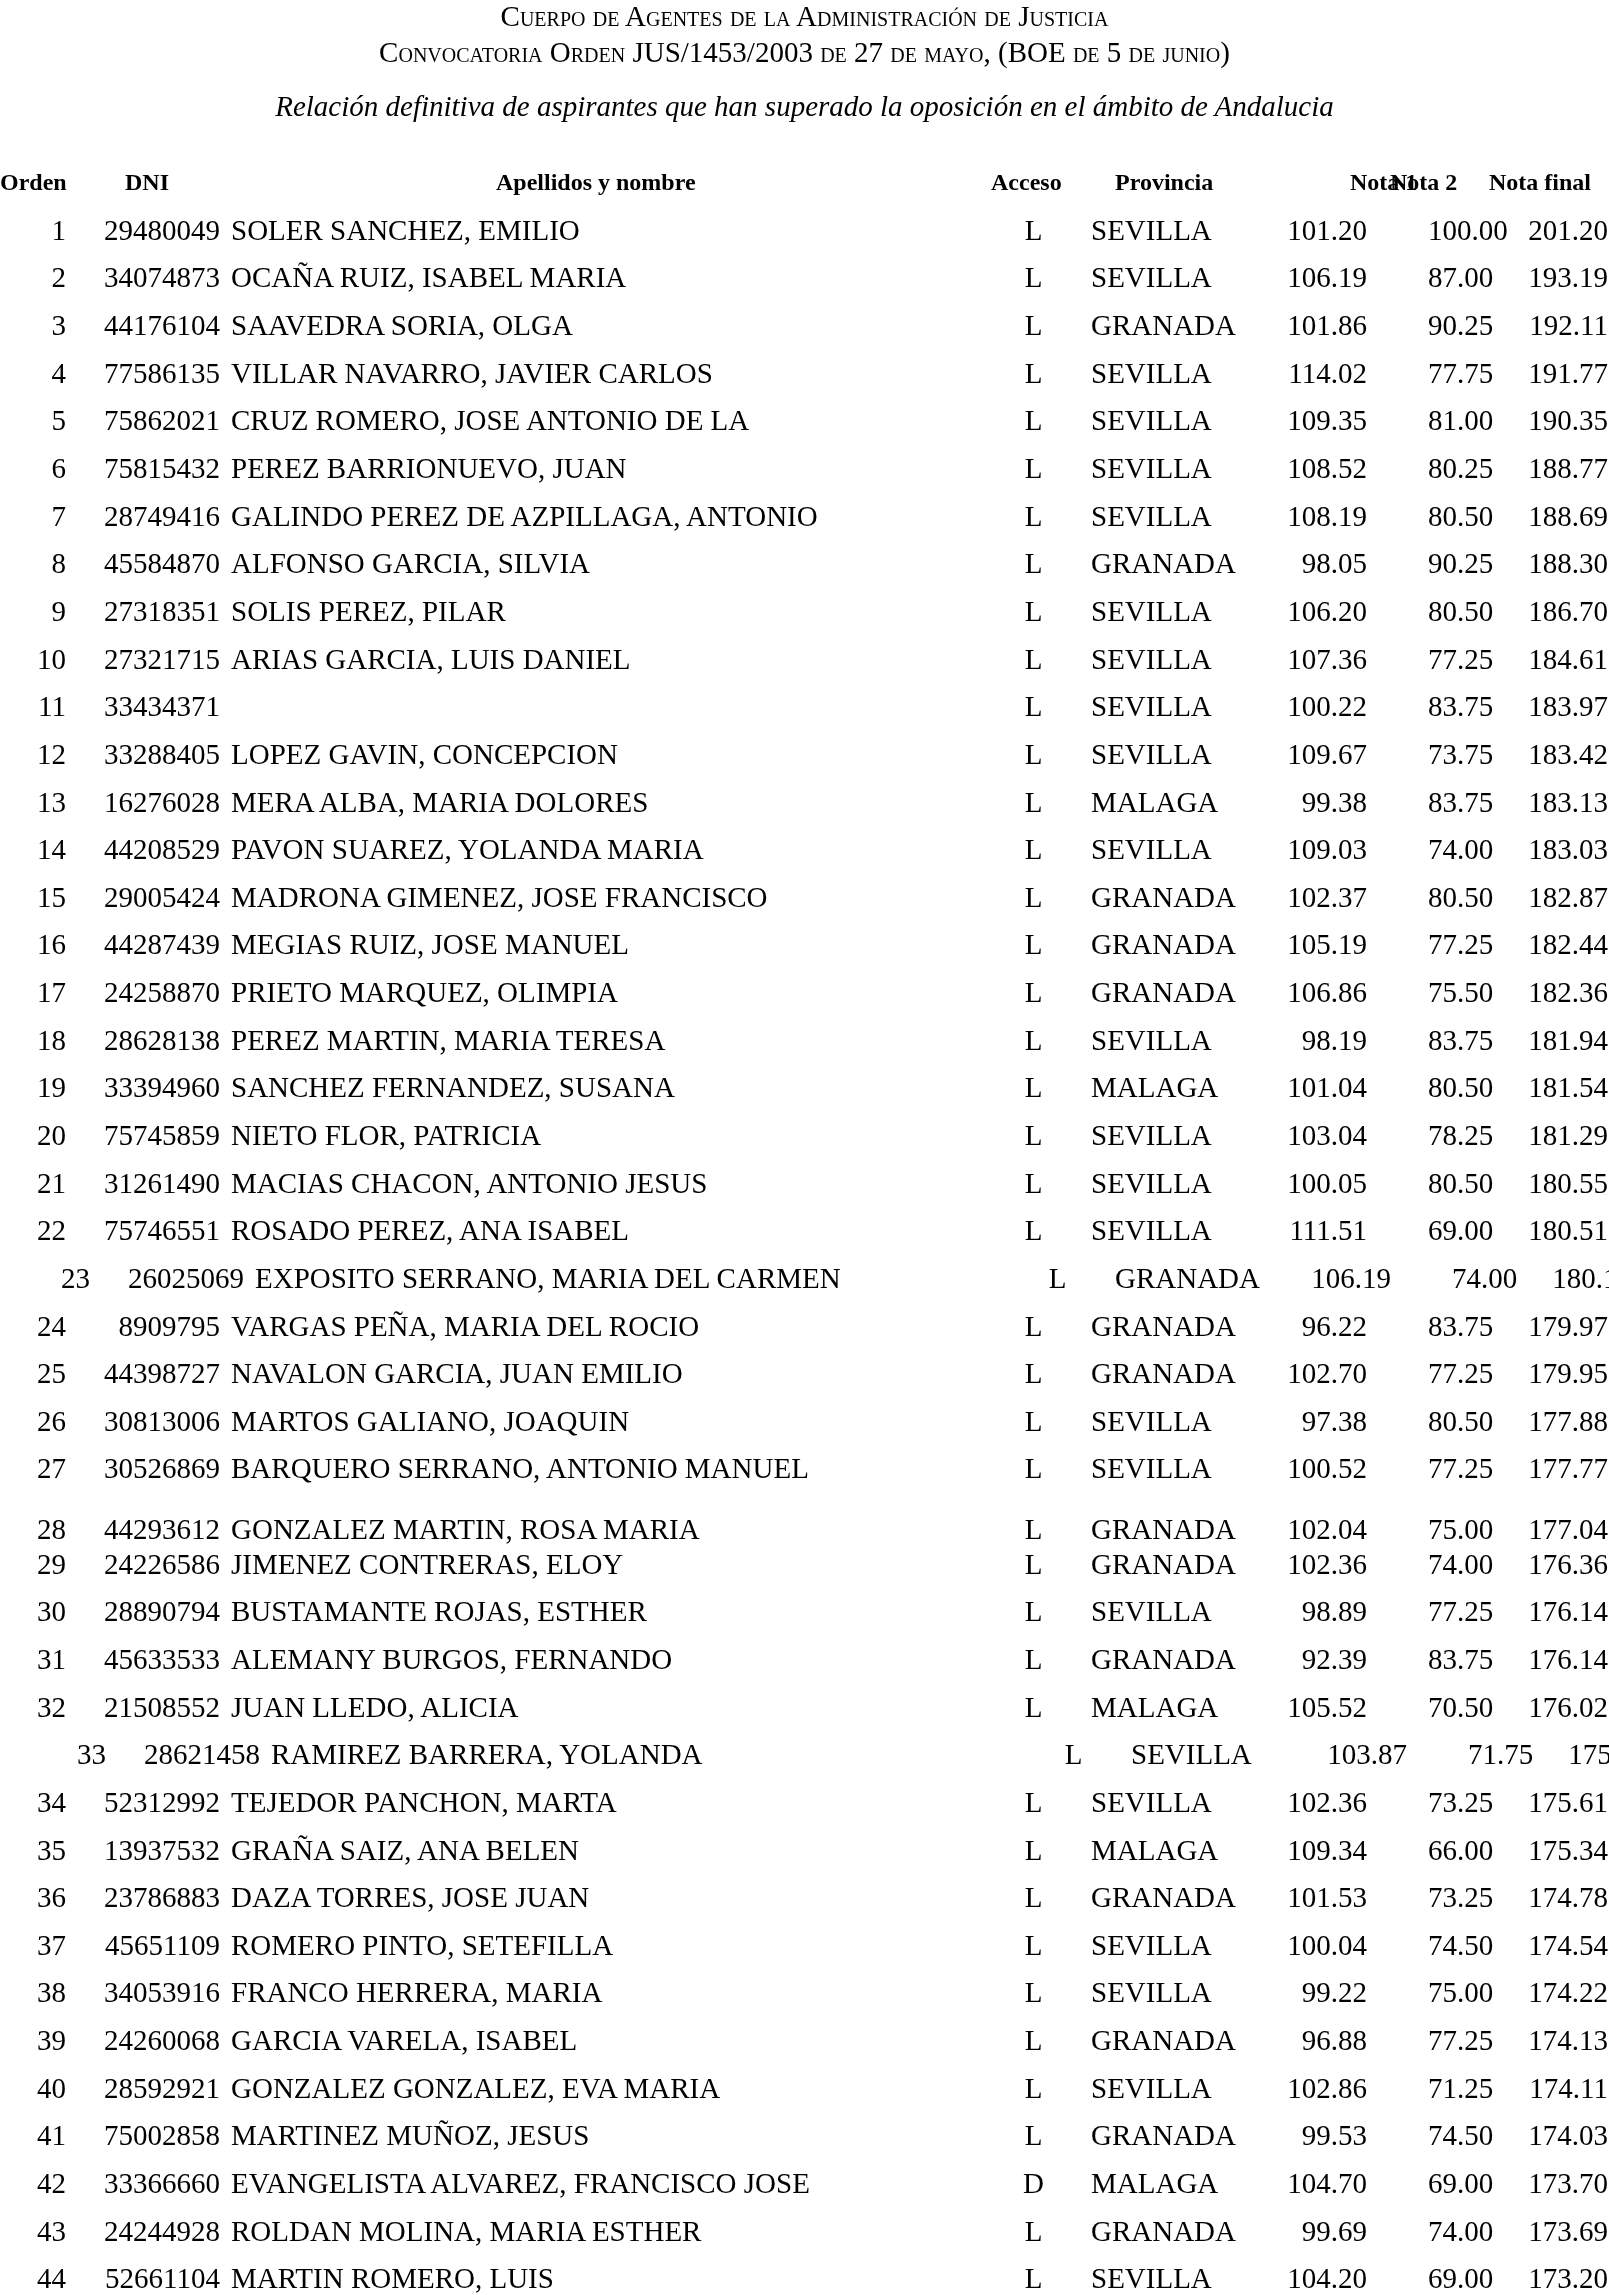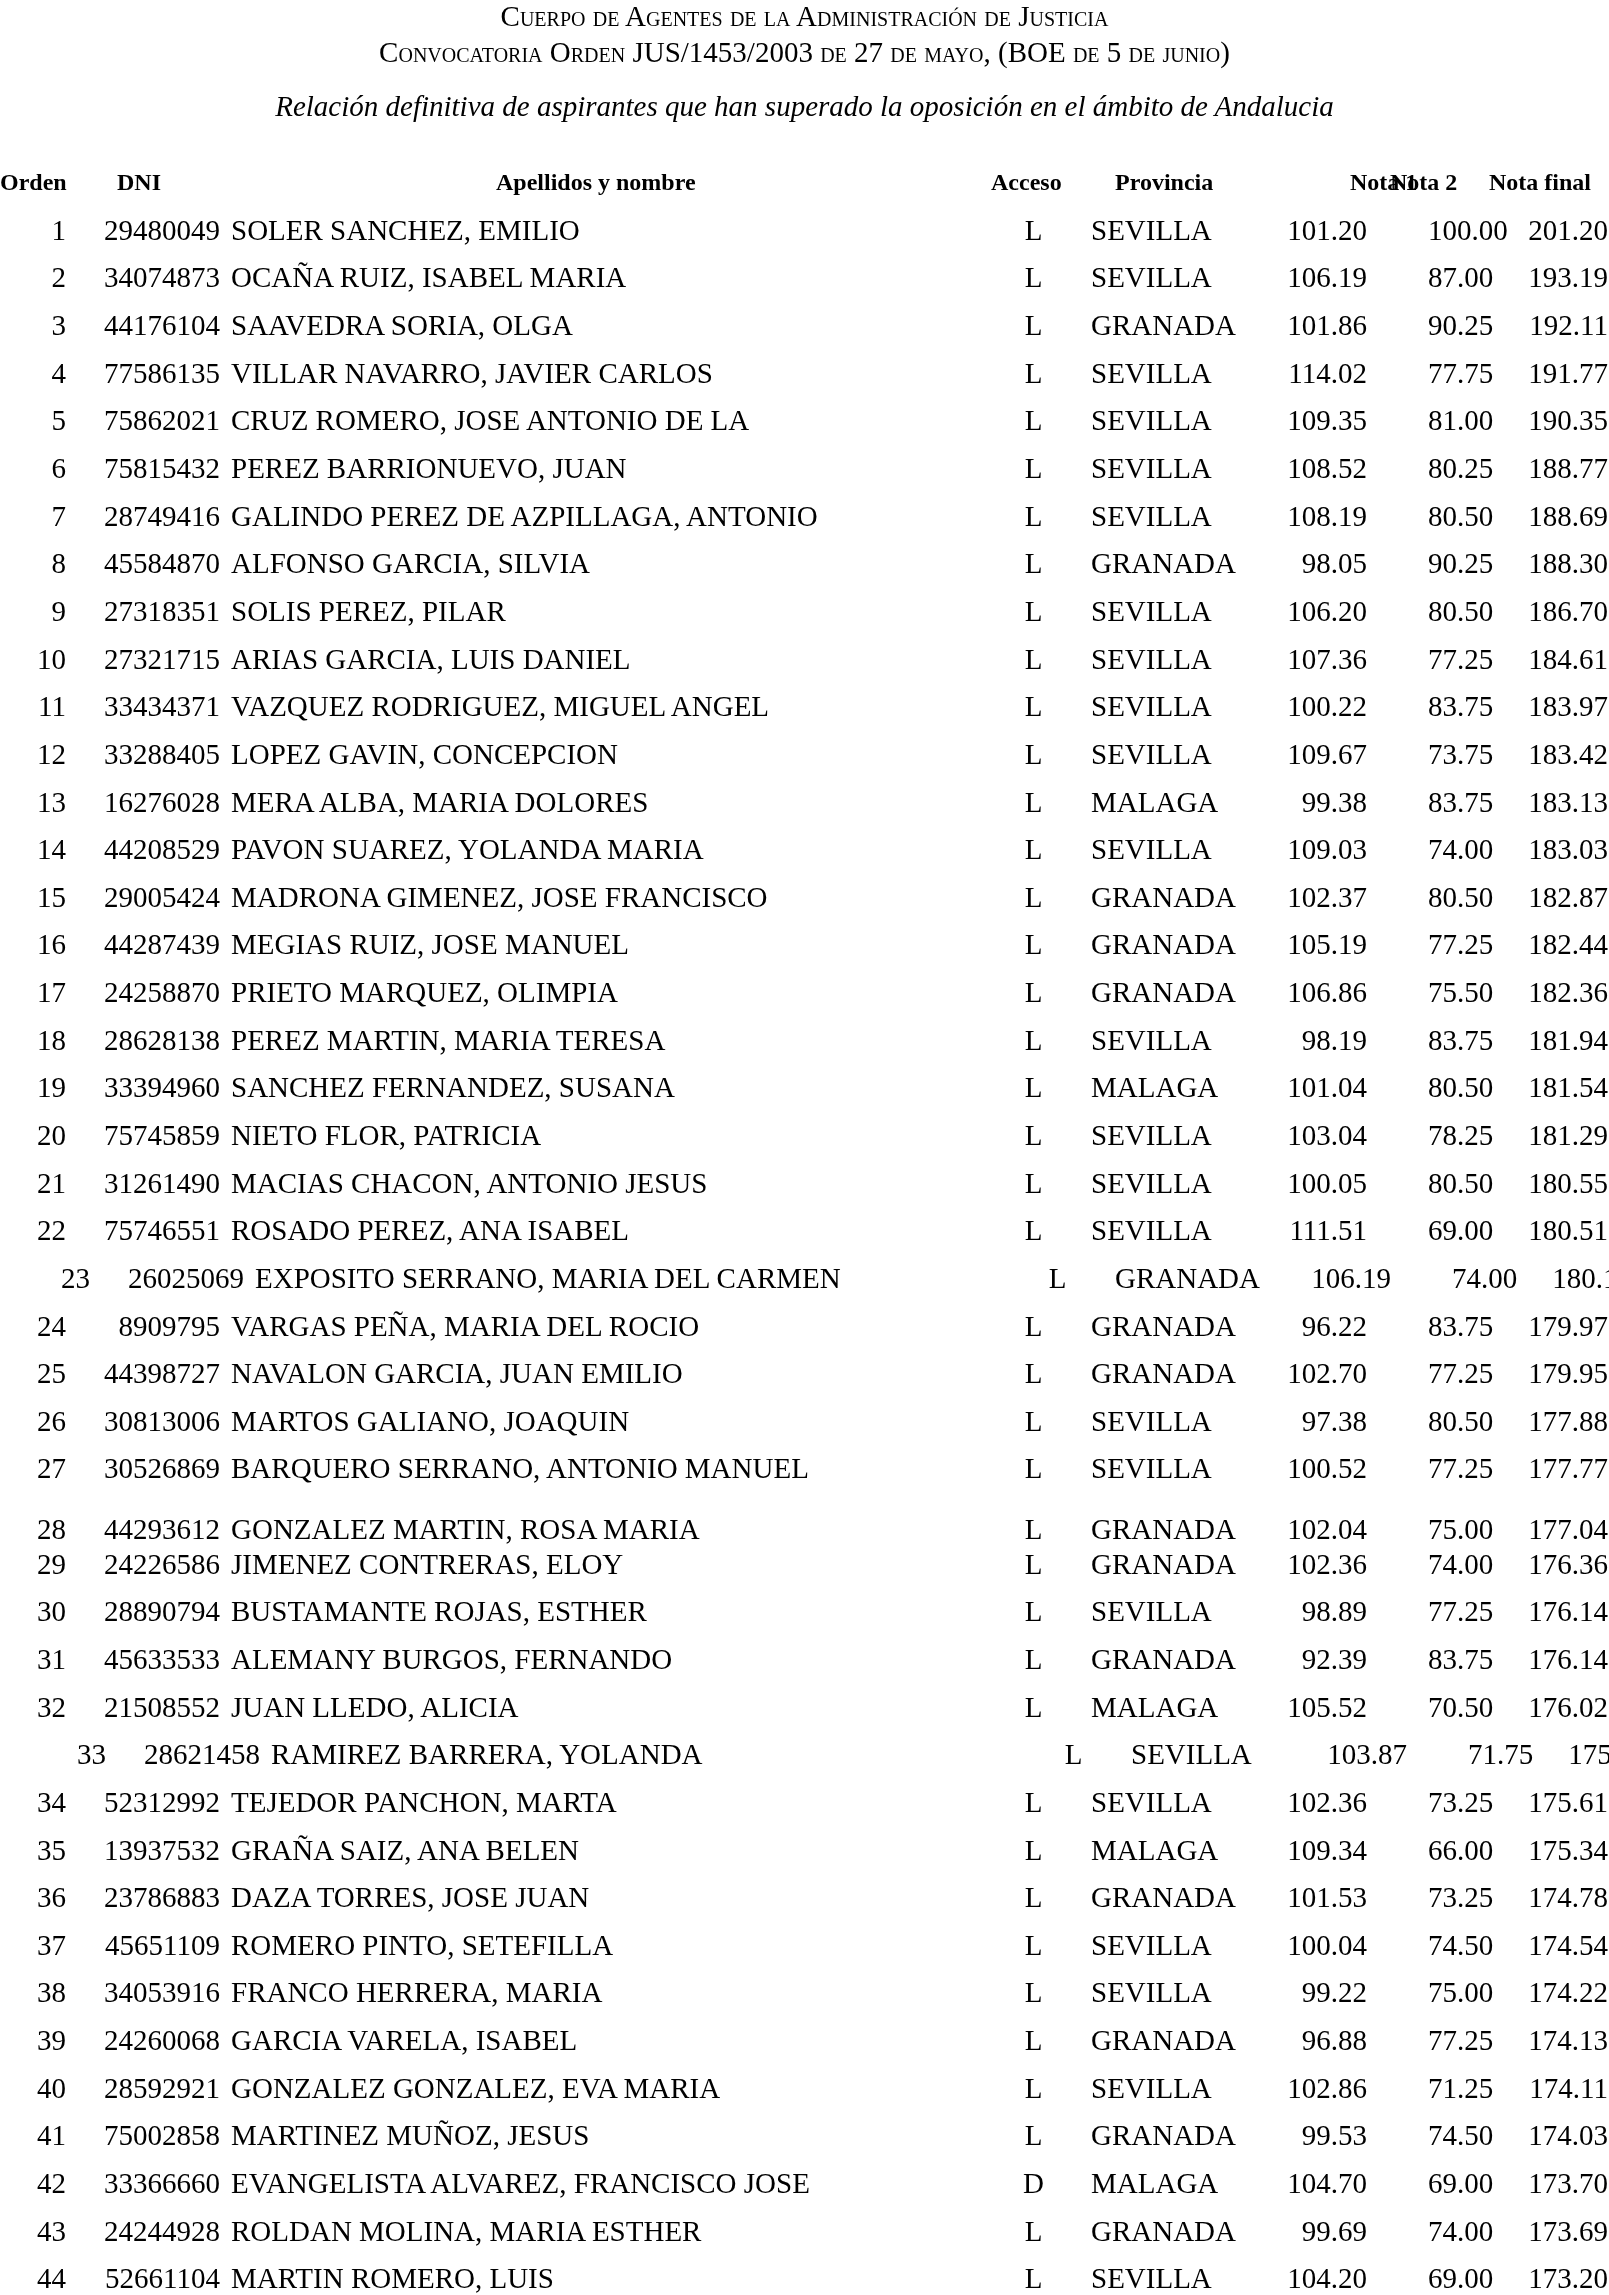--- a/index.html
+++ b/index.html
@@ -27,21 +27,21 @@
 </head>
 <body>
 
 <div class="title t1">Cuerpo de Agentes de la Administración de Justicia</div>
 <div class="title t2">Convocatoria Orden JUS/1453/2003 de 27 de mayo, (BOE de 5 de junio)</div>
 <div class="subtitle">Relación definitiva de aspirantes que han superado la oposición en el ámbito de Andalucia</div>
 
 <div>
   <div>
     <span class="hdr" style="left:0px;">Orden</span>
-    <span class="hdr" style="left:117px;">DNI</span>
+    <span class="hdr" style="left:125px;">DNI</span>
     <span class="hdr" style="left:496px;">Apellidos y nombre</span>
     <span class="hdr" style="left:991px;">Acceso</span>
     <span class="hdr" style="left:1115px;">Provincia</span>
     <span class="hdr" style="left:1350px;">Nota 1</span>
     <span class="hdr" style="left:1390px;">Nota 2</span>
     <span class="hdr" style="left:1489px;">Nota final</span>
   </div>
   <div id="table-body">
       <div class="row" style="top: 210px;">
         <span class="cell c-orden">1</span>
@@ -139,21 +139,20 @@
         <span class="cell c-name">ARIAS GARCIA, LUIS DANIEL</span>
         <span class="cell c-acc">L</span>
         <span class="cell c-prov">SEVILLA</span>
         <span class="cell c-n1">107.36</span>
         <span class="cell c-n2">77.25</span>
         <span class="cell c-nf">184.61</span>
       </div>
       <div class="row" style="top: 686px;">
         <span class="cell c-orden">11</span>
         <span class="cell c-dni">33434371</span>
-        <span class="cell c-name">VAZQUEZ RODRIGUEZ, MIGUEL ANGEL</span>
         <span class="cell c-acc">L</span>
         <span class="cell c-prov">SEVILLA</span>
         <span class="cell c-n1">100.22</span>
         <span class="cell c-n2">83.75</span>
         <span class="cell c-nf">183.97</span>
       </div>
       <div class="row" style="top: 734px;">
         <span class="cell c-orden">12</span>
         <span class="cell c-dni">33288405</span>
         <span class="cell c-name">LOPEZ GAVIN, CONCEPCION</span>

